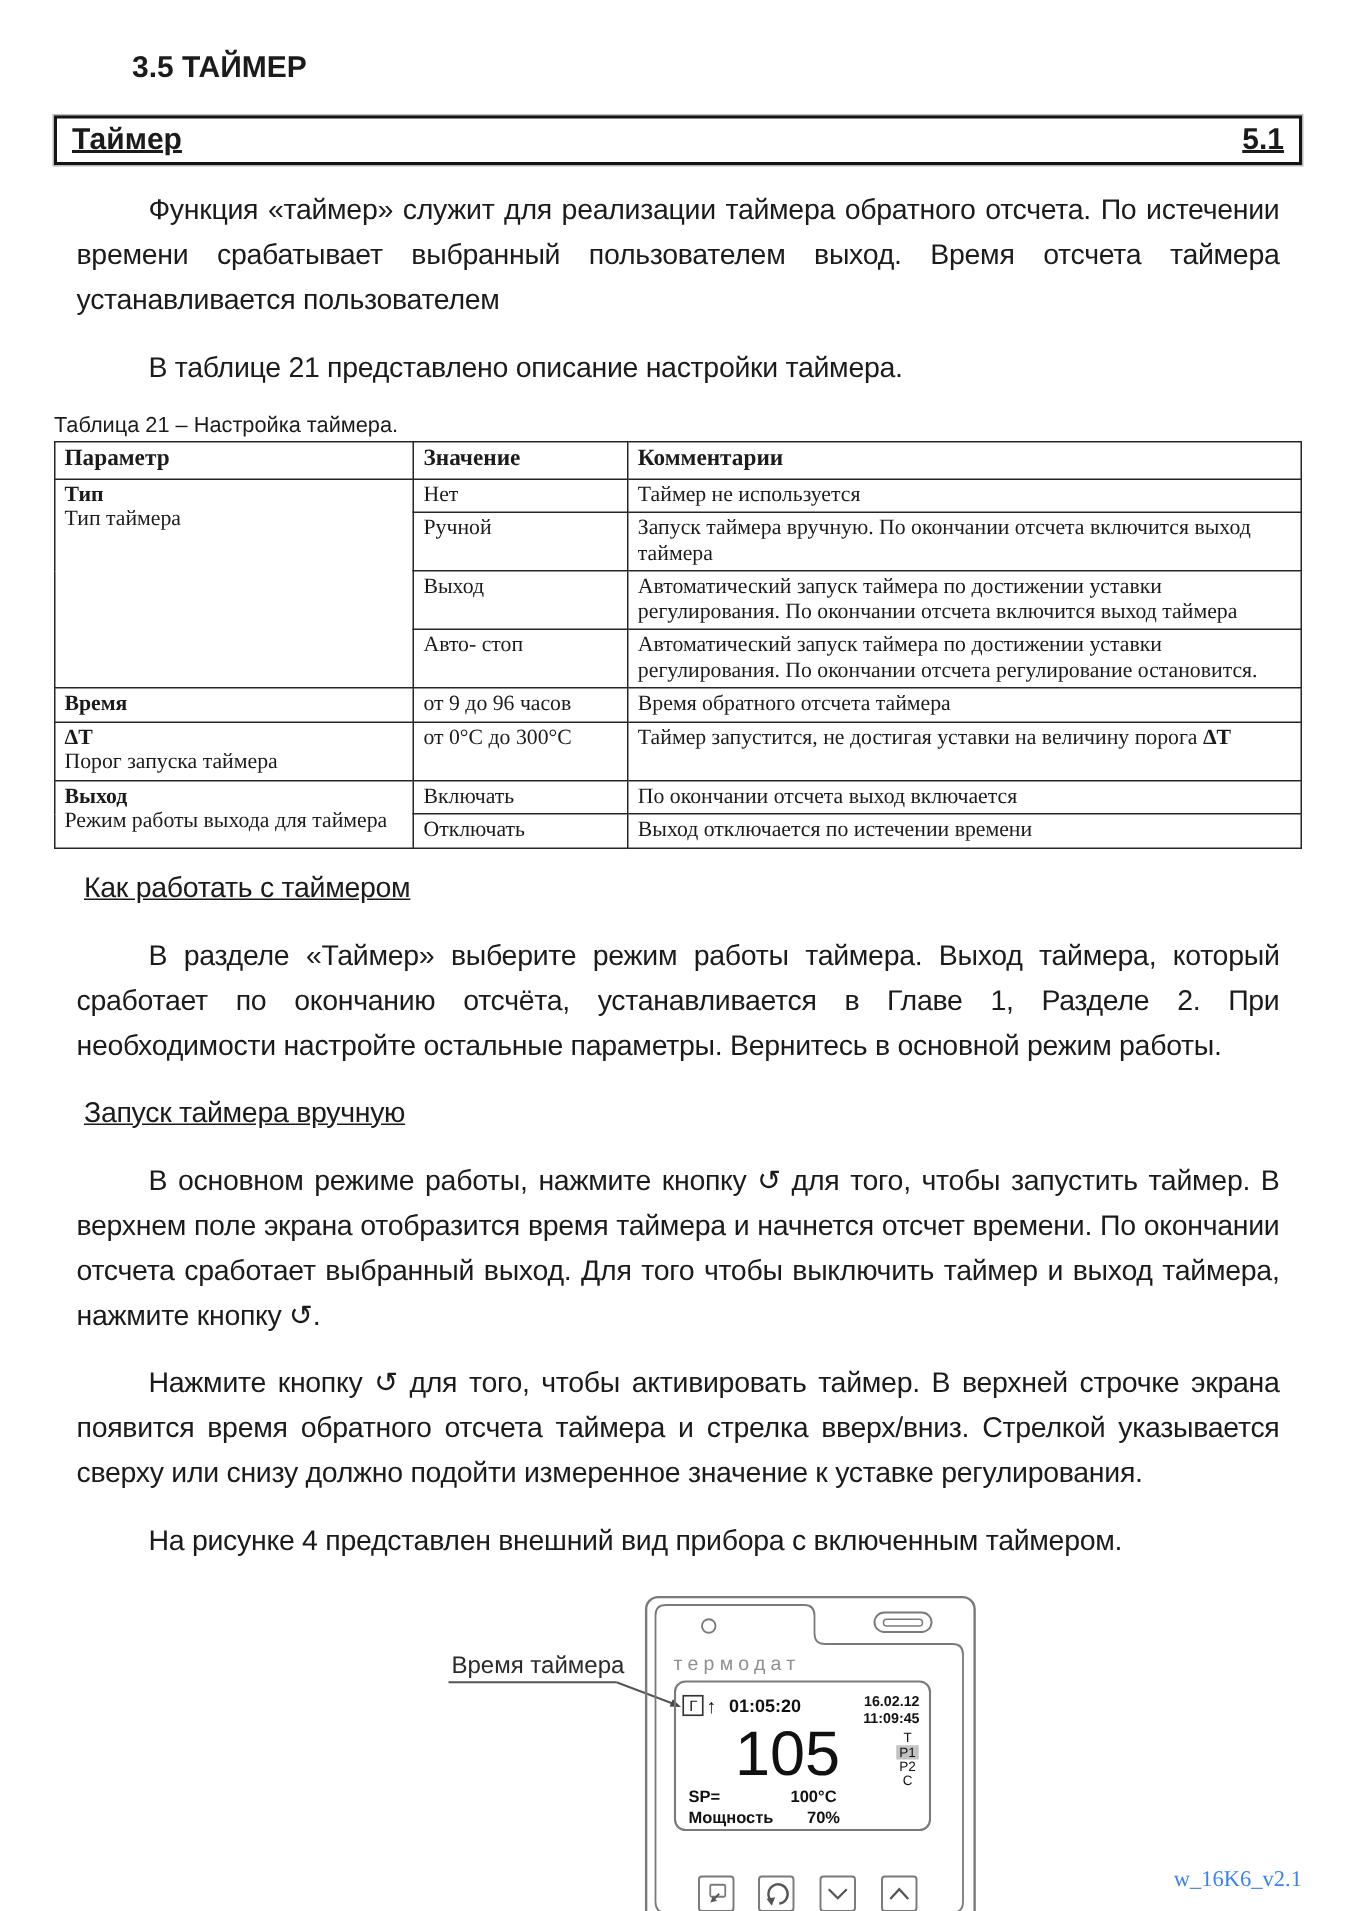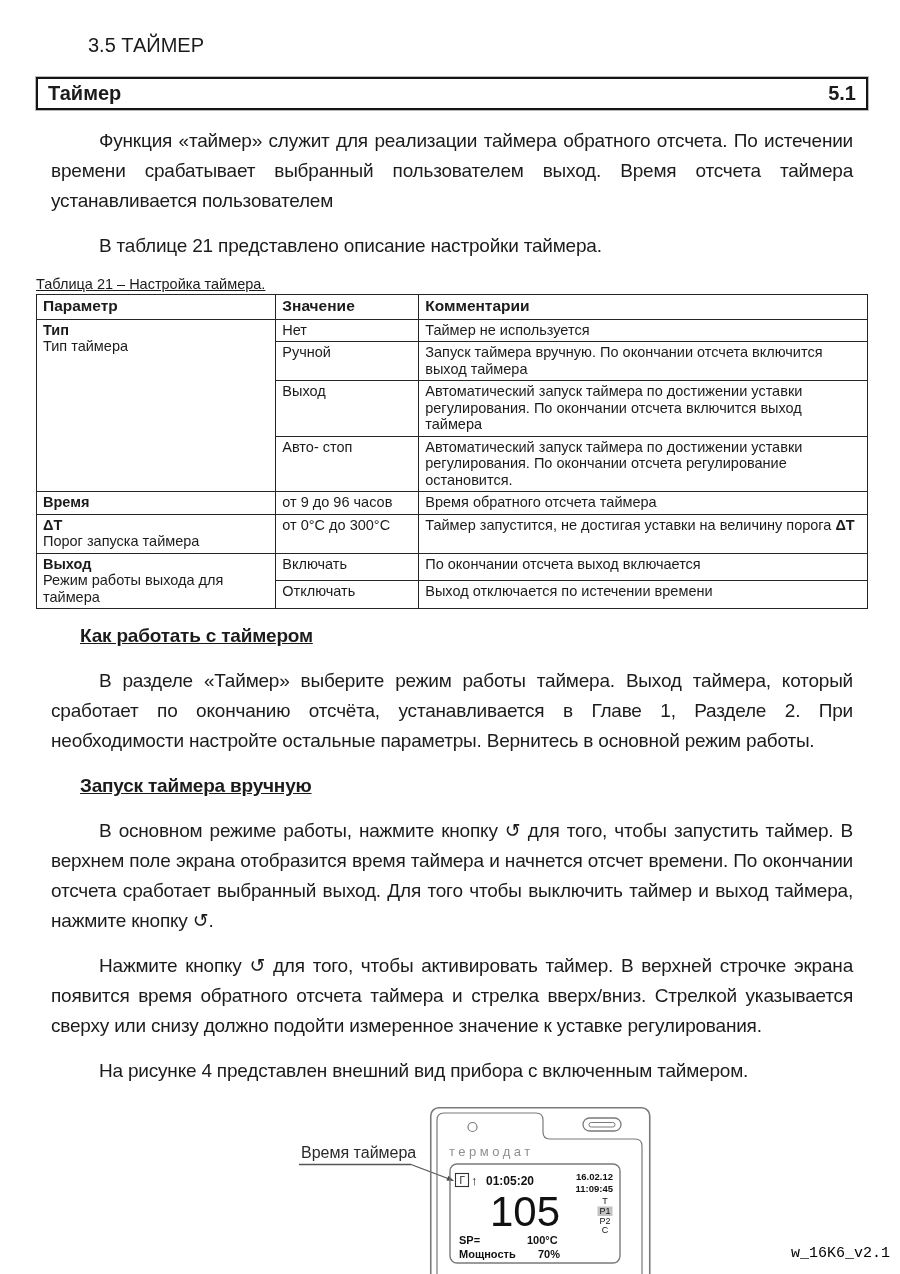--- a/index.html
+++ b/index.html
@@ -3,51 +3,51 @@
 <meta charset="utf-8">
 <style>
   html,body{margin:0;padding:0;}
   body{
     width:900px;height:1274px;position:relative;overflow:hidden;
     background:#ffffff;color:#1b1b1b;
     font-family:"Liberation Sans",sans-serif;
   }
   .content{padding:26px 32px 0 36px;}
   .section-heading{
-    font-size:20px;font-weight:normal;margin:8px 0 20px 52px;letter-spacing:0;
+    font-size:20px;font-weight:bold;margin:8px 0 20px 52px;letter-spacing:0;
   }
   .header-box{
     border:2px solid #141414;box-shadow:0 0 0 1px #b9b9b9;
     display:flex;justify-content:space-between;align-items:center;
-    font-weight:bold;font-size:20px;padding:3px 10px;margin-bottom:16px;
+    font-weight:bold;font-size:20px;padding:3px 10px;margin-bottom:16px;text-decoration:underline;
   }
   p.body{
     margin:15px;font-size:19px;line-height:30px;text-align:justify;
     text-indent:48px;letter-spacing:-0.2px;
   }
   .sub-heading{
-    font-weight:bold;text-decoration:underline;font-size:19px;line-height:30px;
-    margin:0 0 0 44px;letter-spacing:-0.2px;
+    font-weight:normal;text-decoration:underline;font-size:19px;line-height:30px;
+    margin:0 0 0 20px;letter-spacing:-0.2px;
   }
-  .tbl-caption{font-size:14.5px;margin:14px 0 2px 0;text-decoration:underline;}
+  .tbl-caption{font-size:14.5px;margin:14px 0 2px 0;}
   table.settings{
     width:100%;border-collapse:collapse;table-layout:fixed;
     font-size:14.5px;line-height:16.5px;
   }
   table.settings th,table.settings td{
     border:1.5px solid #262626;padding:2px 6px 3px 6px;
-    vertical-align:top;text-align:left;font-weight:normal;word-wrap:break-word;
+    vertical-align:top;text-align:left;font-weight:normal;word-wrap:break-word;font-family:Liberation Serif, serif;
   }
   table.settings th{font-weight:bold;font-size:15.5px;padding-top:3px;padding-bottom:4px;}
   .b{font-weight:bold;}
   .figure{position:relative;height:238px;margin-top:6px;}
   .figure svg{position:absolute;left:242px;top:0;}
   .footer-code{
-    position:absolute;right:10px;bottom:12px;font-size:15px;
-    font-family:Liberation Mono, monospace;color:#000000;
+    position:absolute;right:32px;bottom:12px;font-size:15px;
+    font-family:Liberation Serif, serif;color:#3b82f6;
   }
   .dev{stroke:#7a7a7a;fill:none;}
   .devtxt{fill:#111;}
 </style>
 </head>
 <body>
 
 <div class="content">
 
   <div class="section-heading">3.5 ТАЙМЕР</div>

